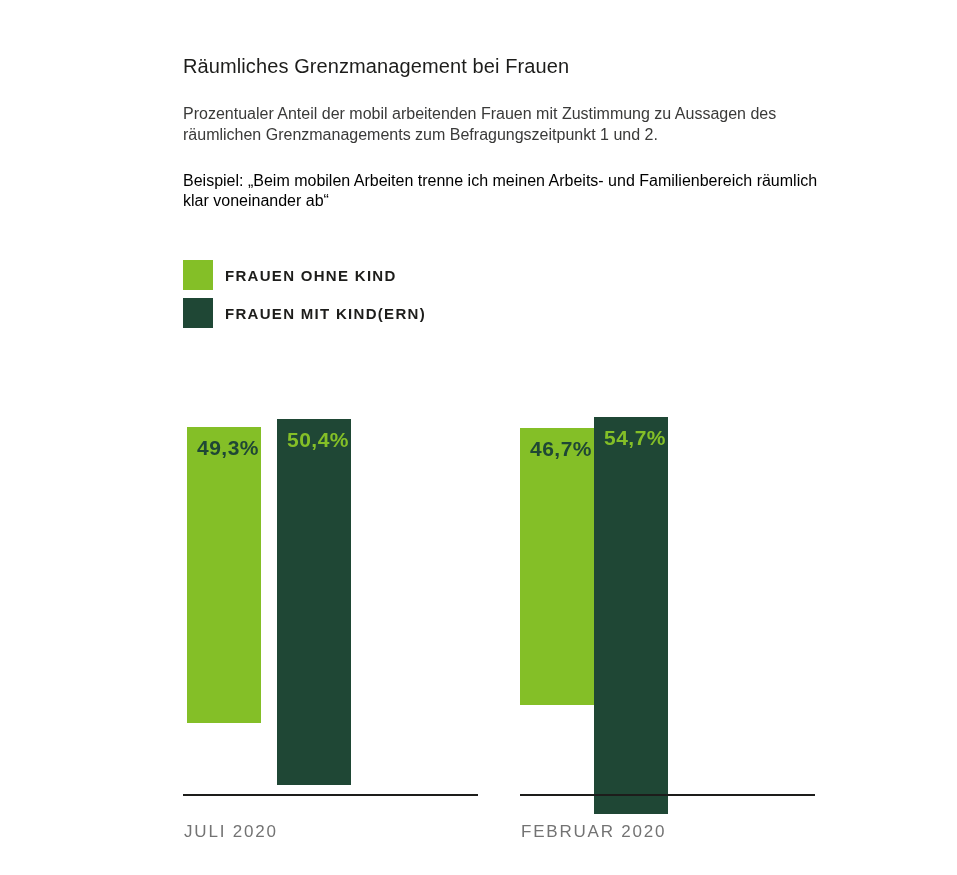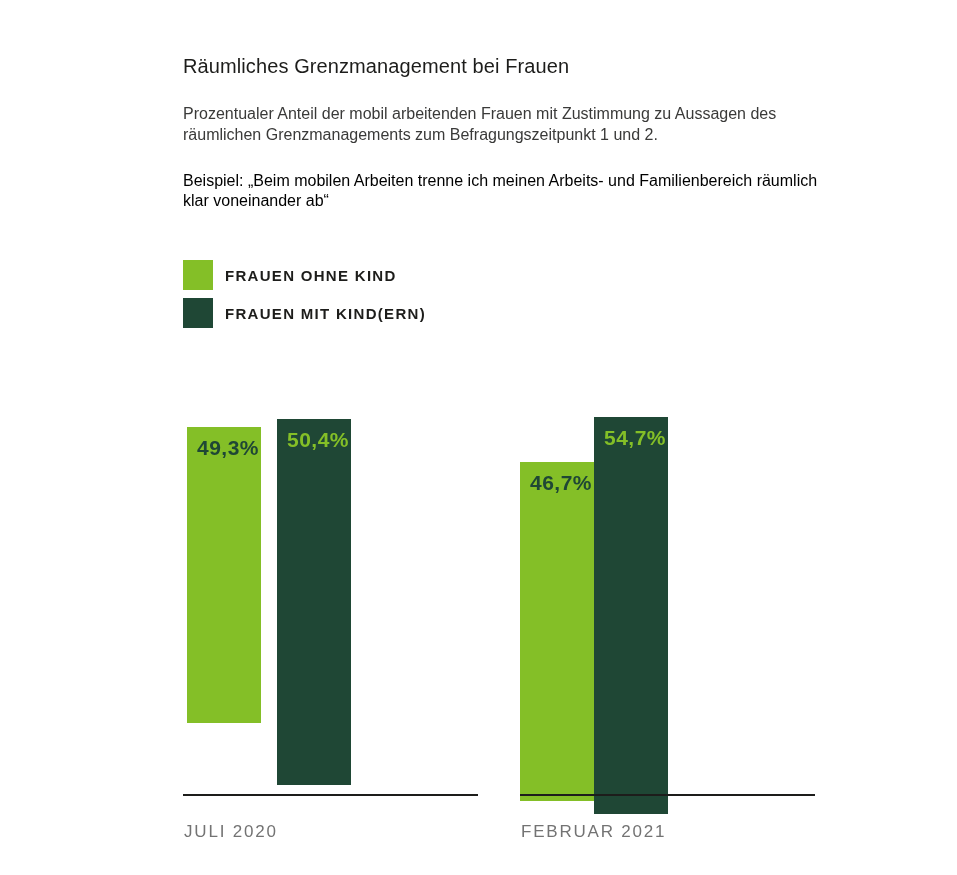--- a/index.html
+++ b/index.html
@@ -129,23 +129,23 @@
 
   <div class="plot" id="plot">
       <div class="bar" style="left: 187px; top: 427px; width: 74px; height: 296px; background: rgb(132, 191, 39);">
         <span class="bar-label" style="color: rgb(31, 71, 53);">49,3%</span>
       </div>
       <div class="bar" style="left: 257px; top: 419px; width: 74px; height: 366px; background: rgb(31, 71, 53); margin-left: 20px;">
         <span class="bar-label" style="color: rgb(132, 191, 39);">50,4%</span>
       </div>
       <div class="axis-line" style="left: 183px; top: 794px; width: 295px; background: rgb(29, 29, 27);"></div>
       <div class="cat-label" style="left: 184px; top: 822px;">JULI 2020</div>
-      <div class="bar" style="left: 520px; top: 462px; width: 74px; height: 339px; background: rgb(132, 191, 39); text-decoration: underline;">
+      <div class="bar" style="left: 520px; top: 428px; width: 74px; height: 277px; background: rgb(132, 191, 39); text-decoration: underline;">
         <span class="bar-label" style="color: rgb(31, 71, 53);">46,7%</span>
       </div>
       <div class="bar" style="left: 594px; top: 388px; width: 74px; height: 397px; background: rgb(31, 71, 53); margin-top: 29px;">
         <span class="bar-label" style="color: rgb(132, 191, 39);">54,7%</span>
       </div>
       <div class="axis-line" style="left: 520px; top: 794px; width: 295px; background: rgb(29, 29, 27);"></div>
-      <div class="cat-label" style="left: 521px; top: 822px;">FEBRUAR 2021</div>
+      <div class="cat-label" style="left: 521px; top: 822px;">FEBRUAR 2020</div>
     </div>
 
 </div>
 
 </body></html>

